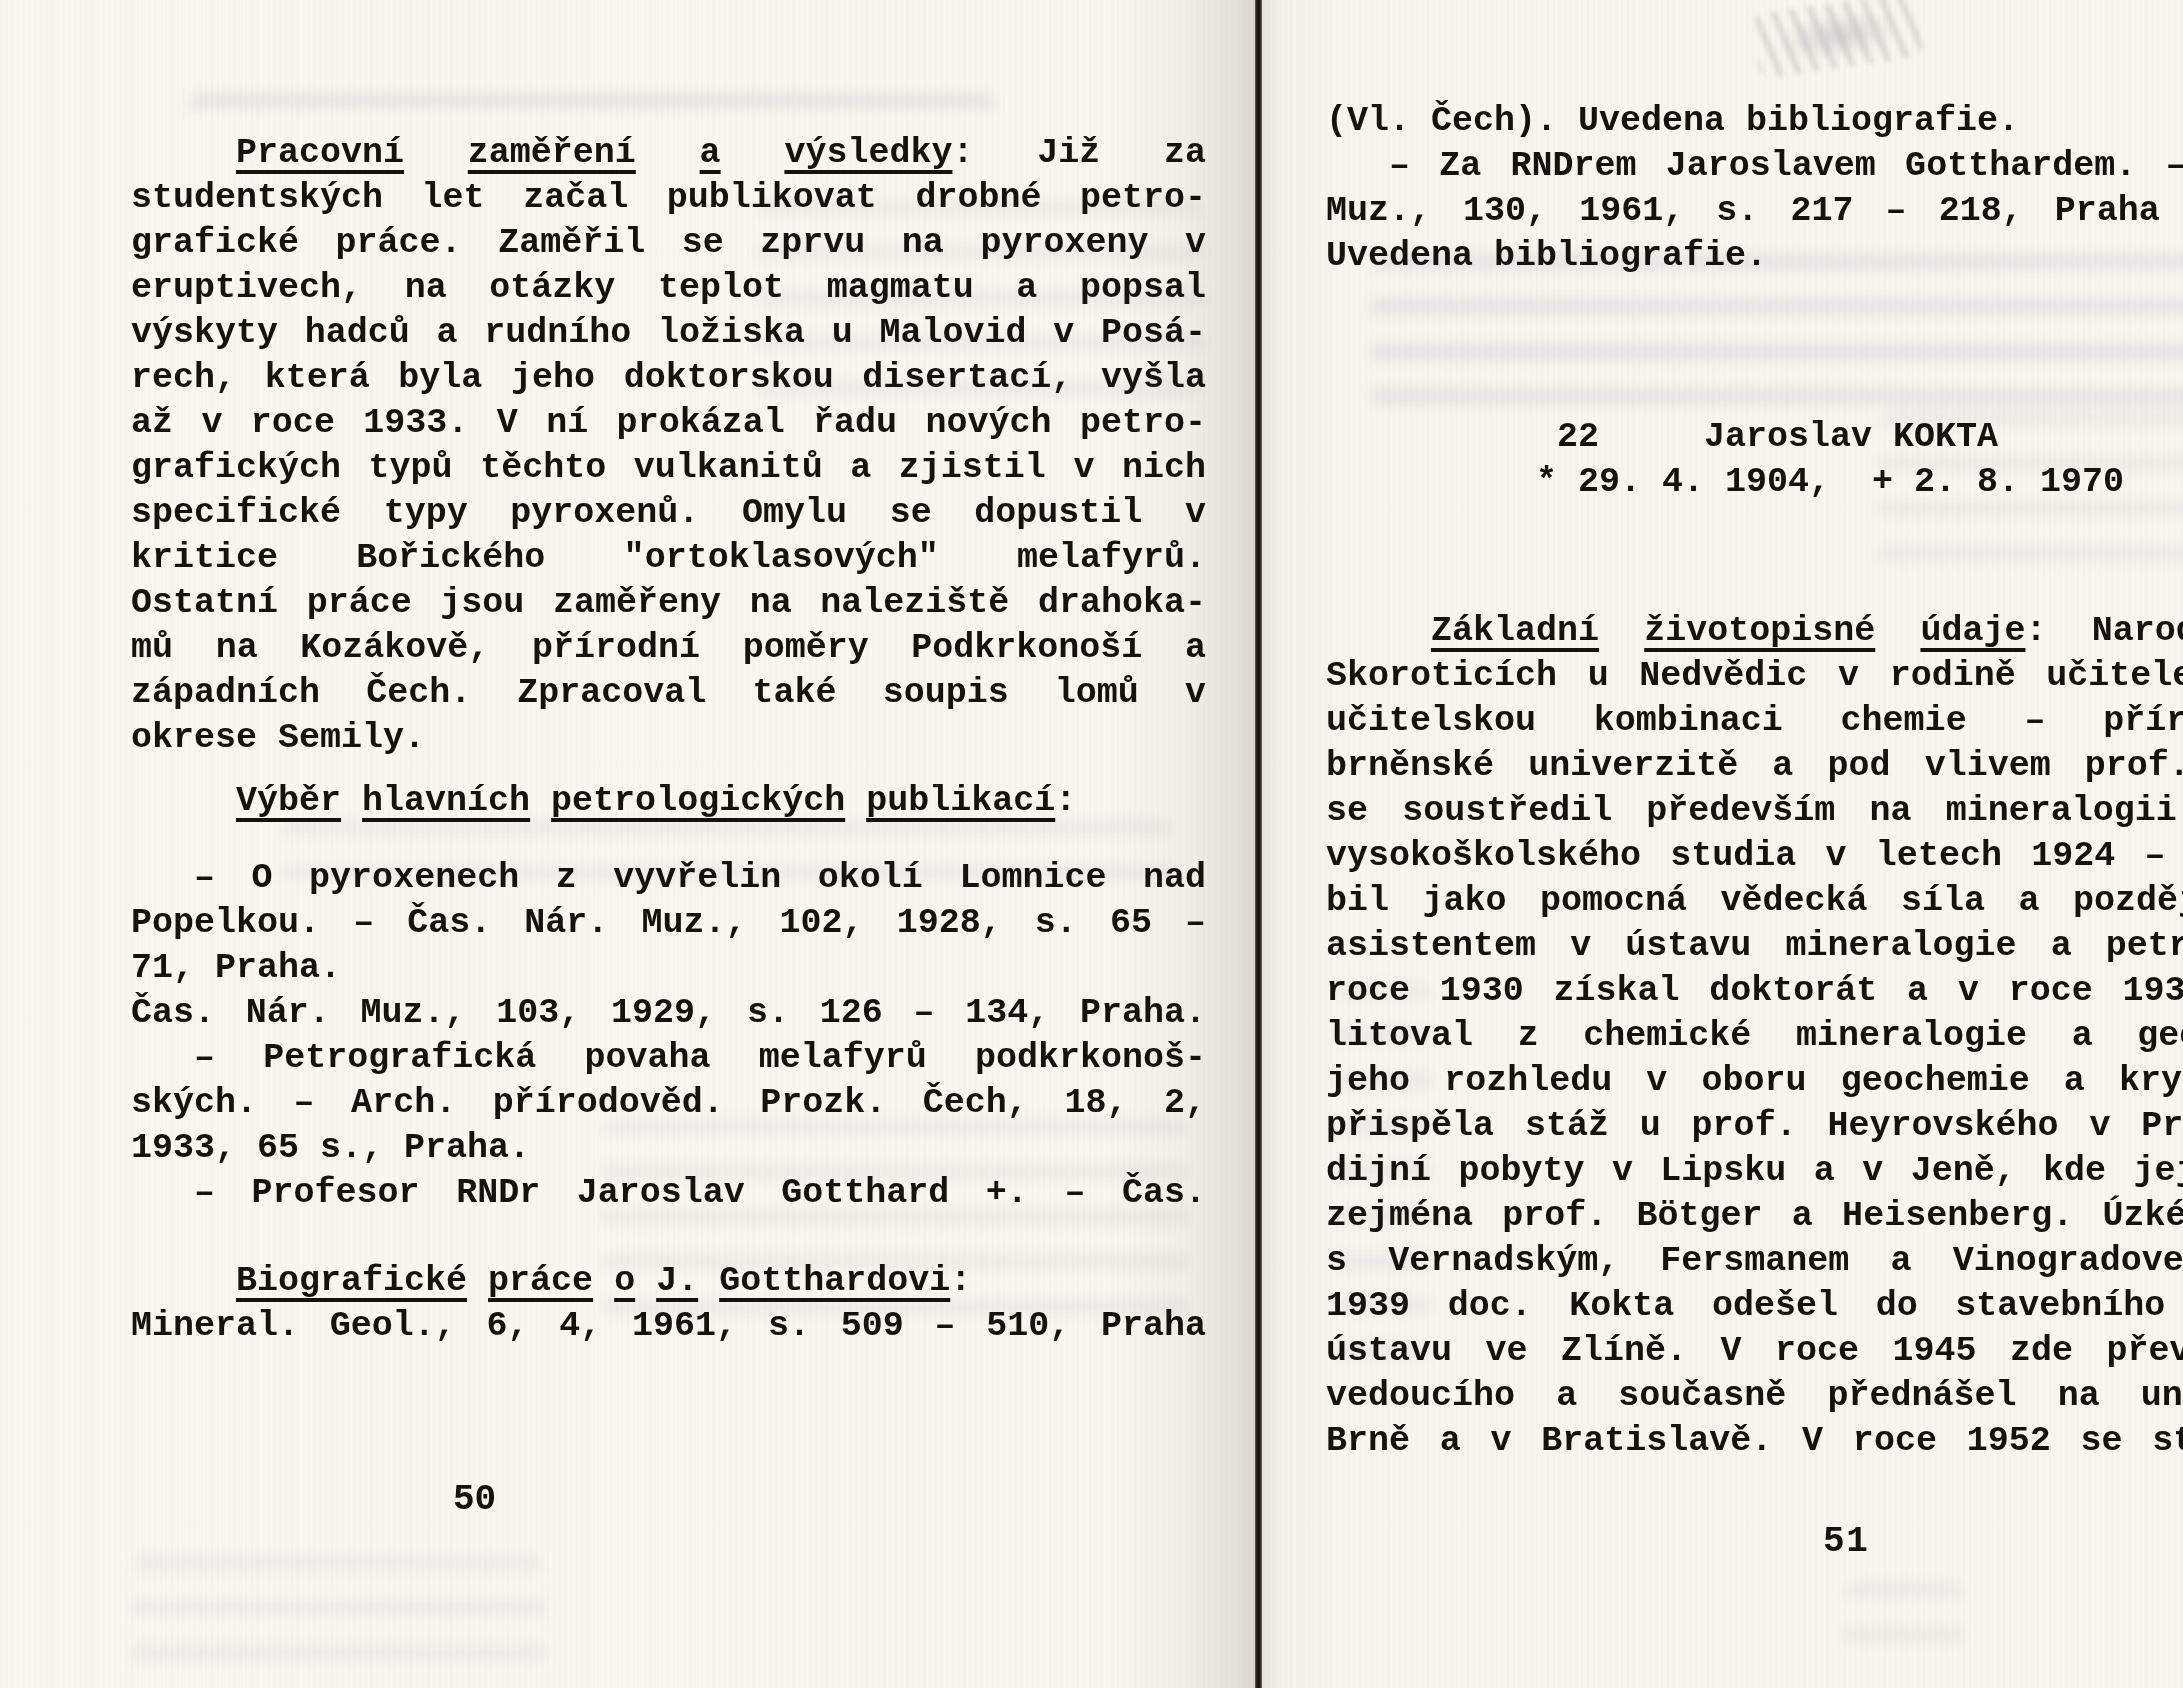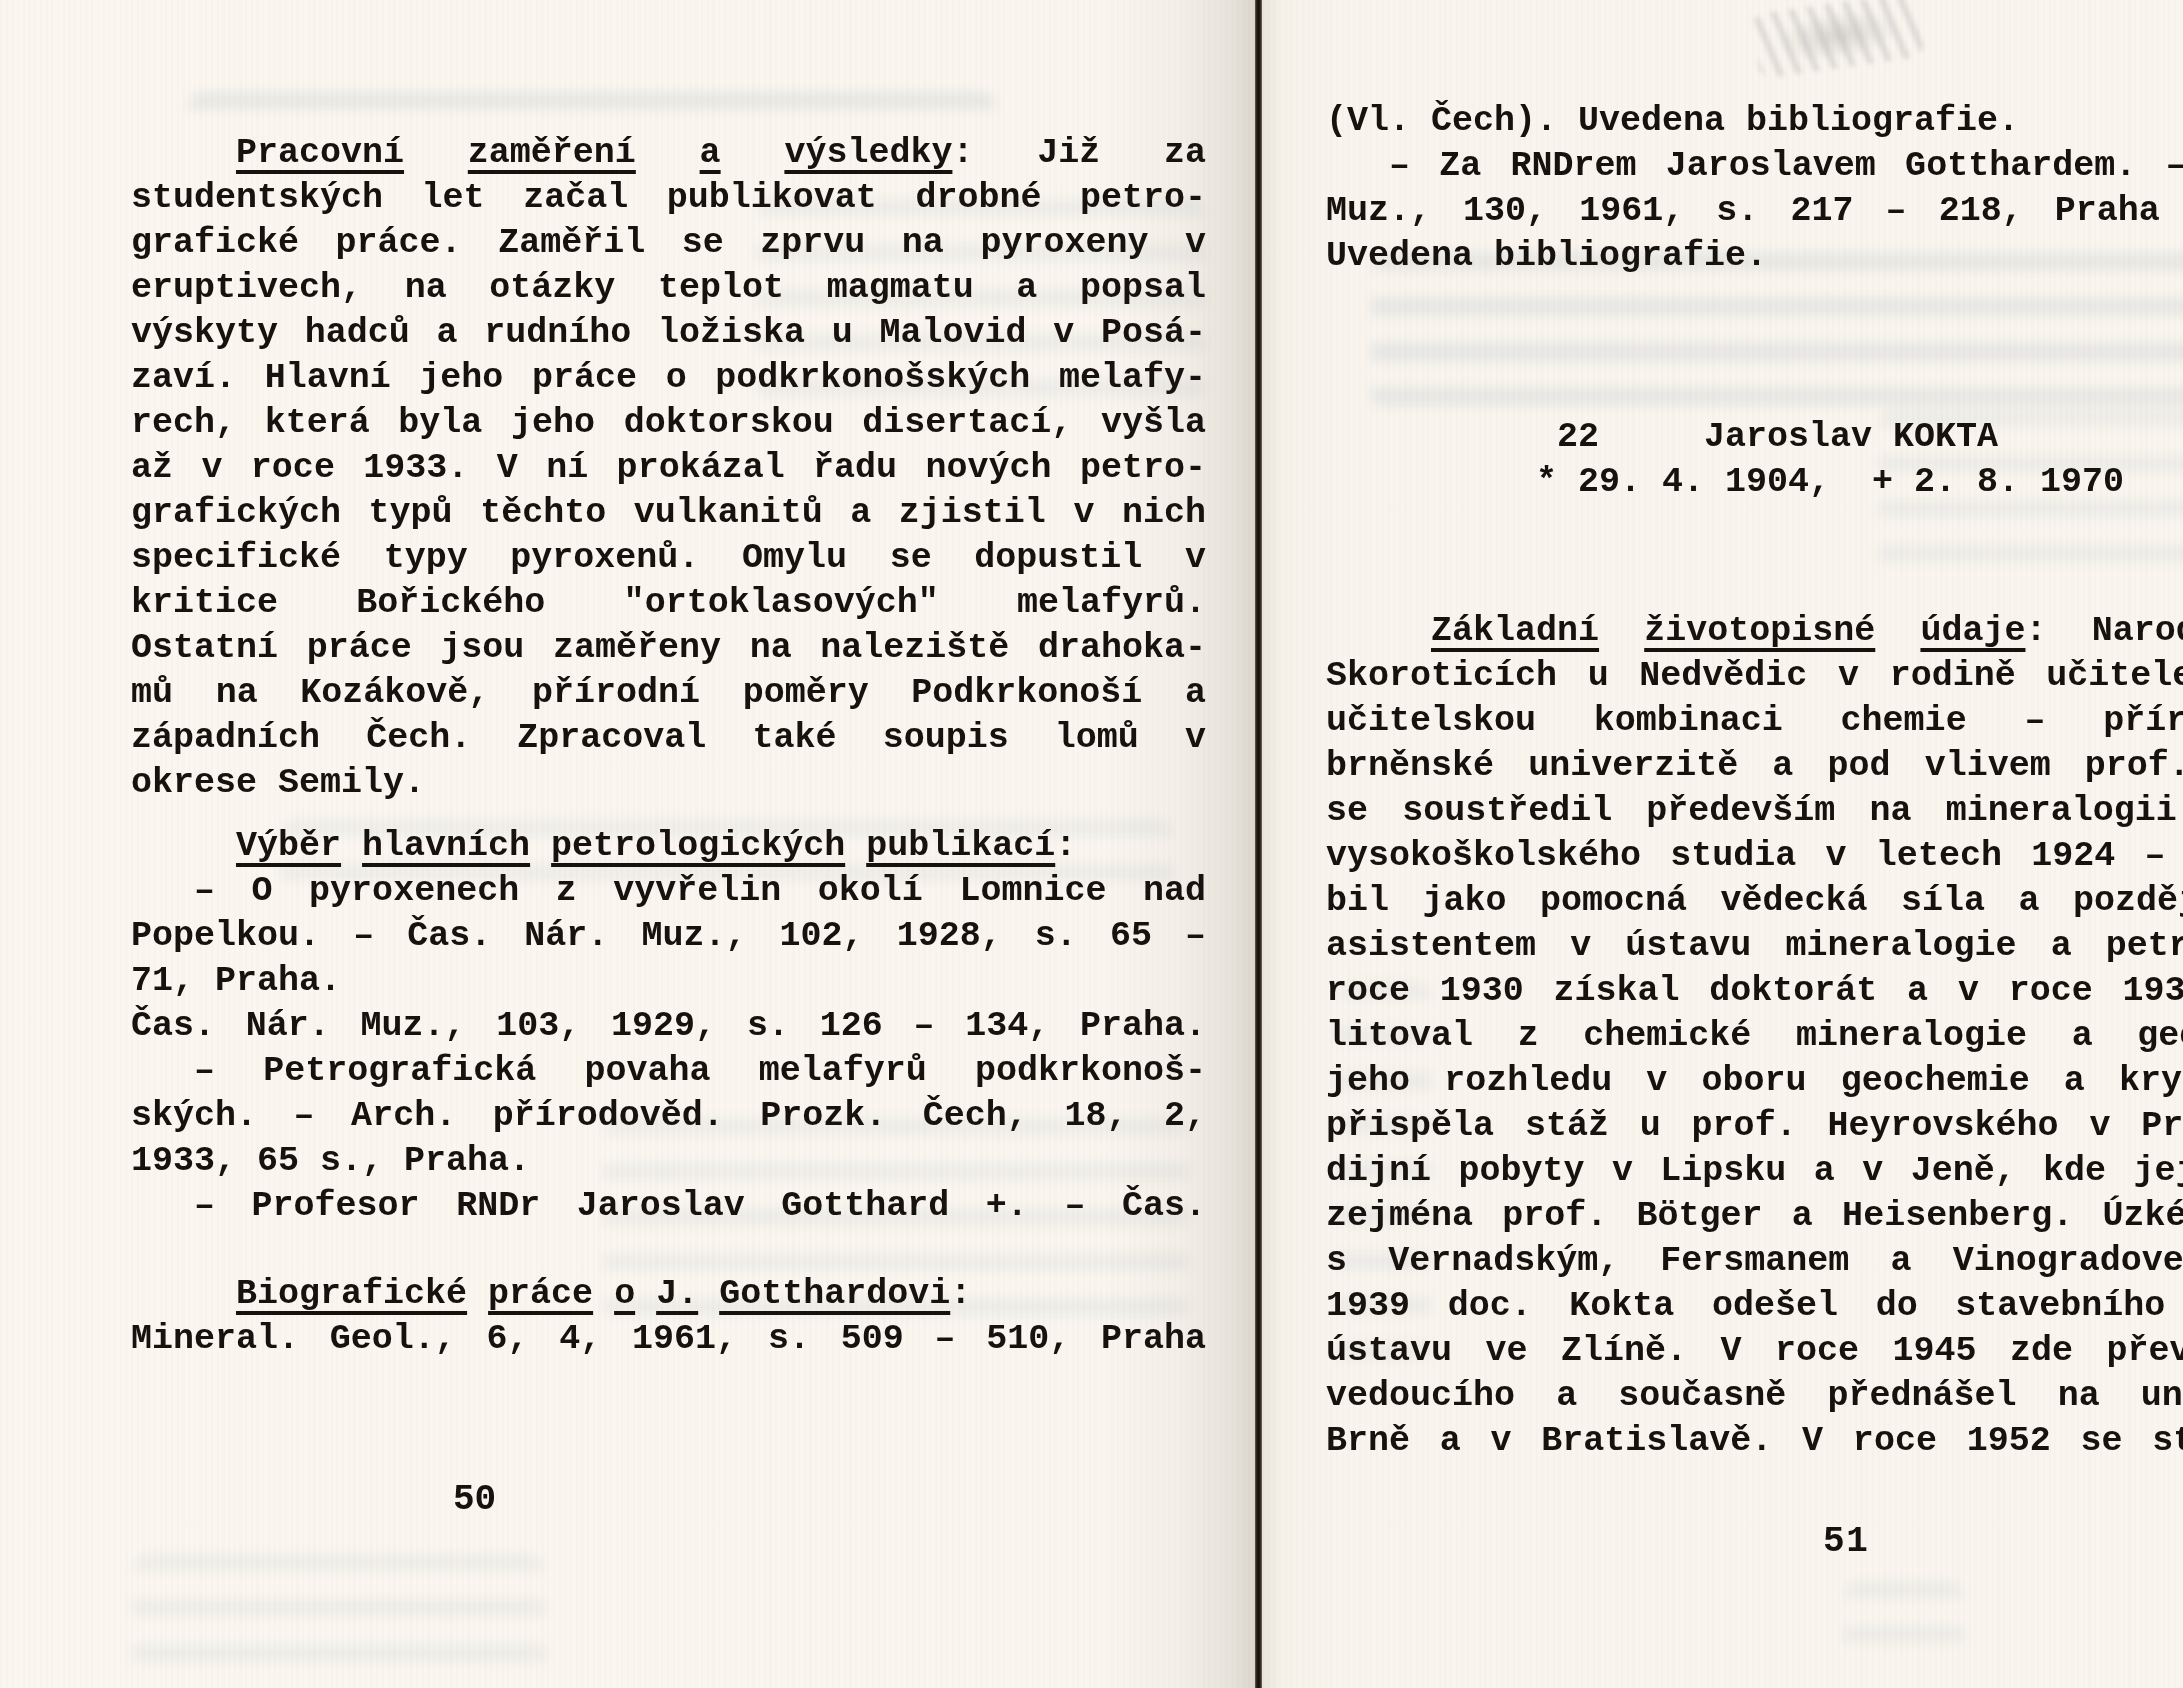--- a/index.html
+++ b/index.html
@@ -84,32 +84,31 @@
 <div class="bleed light" style="left:1336px;top:982px;width:96px;height:393px;"></div>
 <div class="bleed light" style="left:1843px;top:1581px;width:122px;height:79px;"></div>
 <div class="pencil" style="left:1755px;top:2.6px;width:166px;height:65px;"></div>
 
 <div class="textcol" id="left-text">
     <div class="line just" style="padding-left: 5ch;"><span class="u">Pracovní</span> <span class="u">zaměření</span> <span class="u">a</span> <span class="u">výsledky</span>: Již za</div>
     <div class="line just">studentských let začal publikovat drobné petro-</div>
     <div class="line just">grafické práce. Zaměřil se zprvu na pyroxeny v</div>
     <div class="line just">eruptivech, na otázky teplot magmatu a popsal</div>
     <div class="line just">výskyty hadců a rudního ložiska u Malovid v Posá-</div>
-    <div class="line just">zaví. Hlavní jeho práce o podkrkonošských melafy-</div>
     <div class="line just">rech, která byla jeho doktorskou disertací, vyšla</div>
     <div class="line just">až v roce 1933. V ní prokázal řadu nových petro-</div>
     <div class="line just">grafických typů těchto vulkanitů a zjistil v nich</div>
     <div class="line just">specifické typy pyroxenů. Omylu se dopustil v</div>
     <div class="line just">kritice Bořického "ortoklasových" melafyrů.</div>
     <div class="line just">Ostatní práce jsou zaměřeny na naleziště drahoka-</div>
     <div class="line just">mů na Kozákově, přírodní poměry Podkrkonoší a</div>
     <div class="line just">západních Čech. Zpracoval také soupis lomů v</div>
     <div class="line">okrese Semily.</div>
     <div class="line" style="padding-left: 5ch; margin-top: 18px;"><span class="u">Výběr</span> <span class="u">hlavních</span> <span class="u">petrologických</span> <span class="u">publikací</span>:</div>
-    <div class="line just" style="padding-left: 3ch;">– O pyroxenech z vyvřelin okolí Lomnice nad</div>
+    <div class="line just" style="padding-left: 3ch; margin-top: 32px;">– O pyroxenech z vyvřelin okolí Lomnice nad</div>
     <div class="line just">Popelkou. – Čas. Nár. Muz., 102, 1928, s. 65 –</div>
     <div class="line">71, Praha.</div>
     <div class="line just">Čas. Nár. Muz., 103, 1929, s. 126 – 134, Praha.</div>
     <div class="line just" style="padding-left: 3ch;">– Petrografická povaha melafyrů podkrkonoš-</div>
     <div class="line just">ských. – Arch. přírodověd. Prozk. Čech, 18, 2,</div>
     <div class="line">1933, 65 s., Praha.</div>
     <div class="line just" style="padding-left: 3ch;">– Profesor RNDr Jaroslav Gotthard +. – Čas.</div>
     <div class="line" style="padding-left: 5ch; margin-top: 43px;"><span class="u">Biografické</span> <span class="u">práce</span> <span class="u">o</span> <span class="u">J.</span> <span class="u">Gotthardovi</span>:</div>
     <div class="line just">Mineral. Geol., 6, 4, 1961, s. 509 – 510, Praha</div>
   </div>

